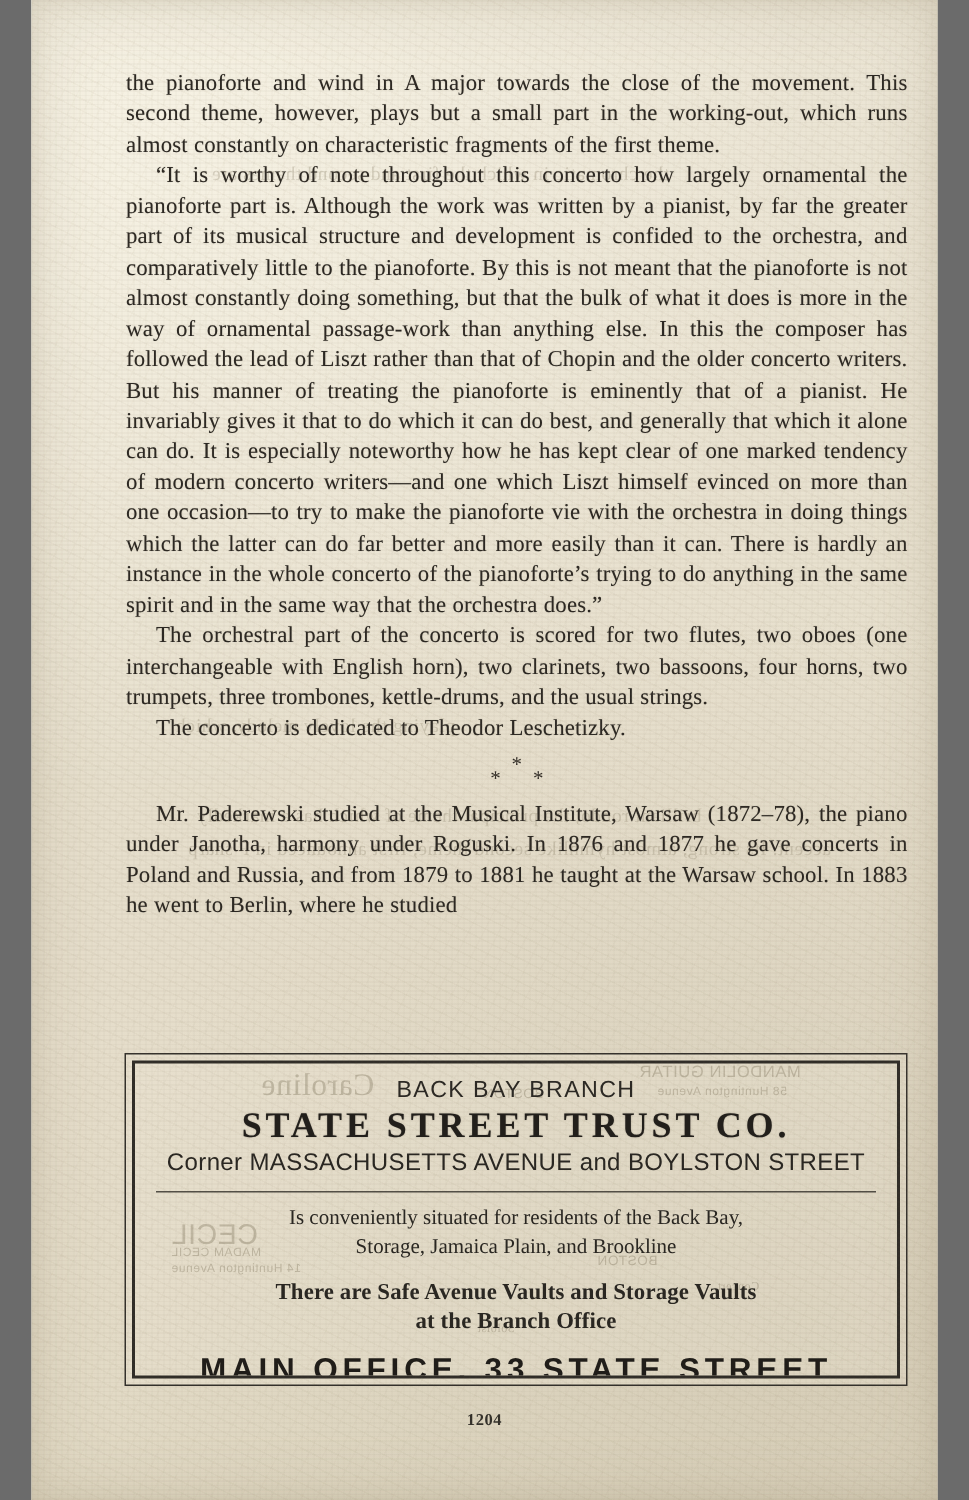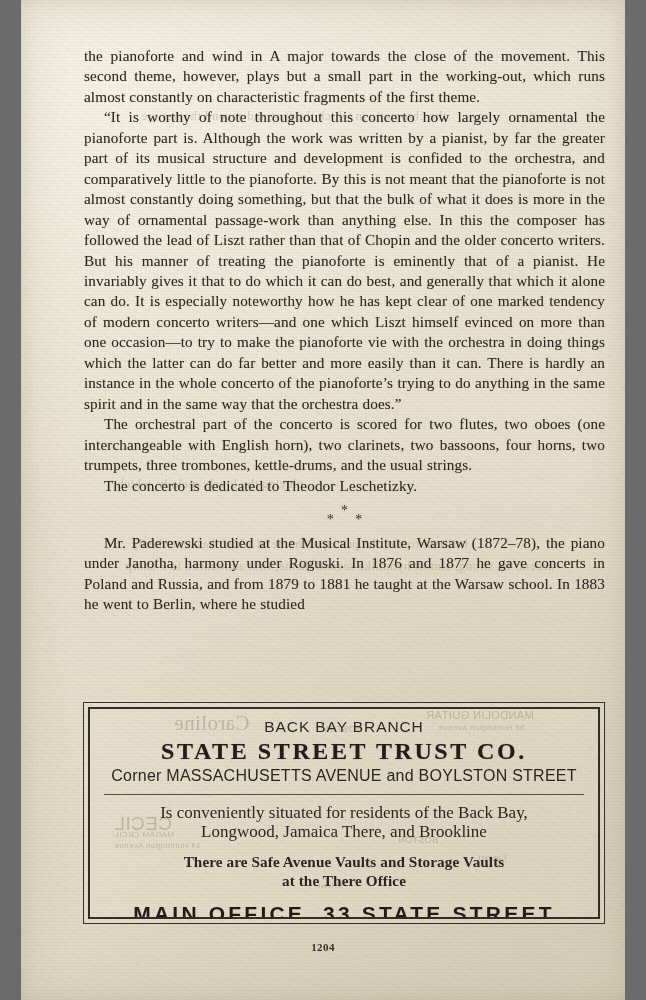--- a/index.html
+++ b/index.html
@@ -175,21 +175,21 @@
     white-space: nowrap;
   }
   .ad-rule {
     border: 0;
     border-top: 1px solid #3a362f;
     margin: 0 0 9px 0;
     opacity: 0.85;
   }
   .ad-para {
     font-family: "Liberation Serif", "DejaVu Serif", serif;
-    font-size: 17px;
+    font-size: 14px;
     line-height: 18.6px;
     color: #2a2722;
     margin: 0 0 12px 0;
   }
   .ad-para.bold {
     font-weight: bold;
     font-size: 15.2px;
     letter-spacing: 0.1px;
   }
   .ad-main {
@@ -265,26 +265,26 @@
         <div class="ad-branch">BACK BAY BRANCH</div>
 
         <div class="ad-name">STATE STREET TRUST CO.</div>
 
         <div class="ad-corner">Corner MASSACHUSETTS AVENUE and BOYLSTON STREET</div>
 
         <hr class="ad-rule">
 
         <div class="ad-para">
           <span>Is conveniently situated for residents of the Back Bay,</span><br>
-          <span>Longwood, Jamaica There, and Brookline</span>
+          <span>Storage, Jamaica Plain, and Brookline</span>
         </div>
 
         <div class="ad-para bold">
           <span>There are Safe Avenue Vaults and Storage Vaults</span><br>
-          <span>at the There Office</span>
+          <span>at the Branch Office</span>
         </div>
 
         <div class="ad-main">MAIN OFFICE, 33 STATE STREET</div>
       </div>
     </div>
   </div>
 
   <div class="folio">1204</div>
 
   <div class="grain"></div>

